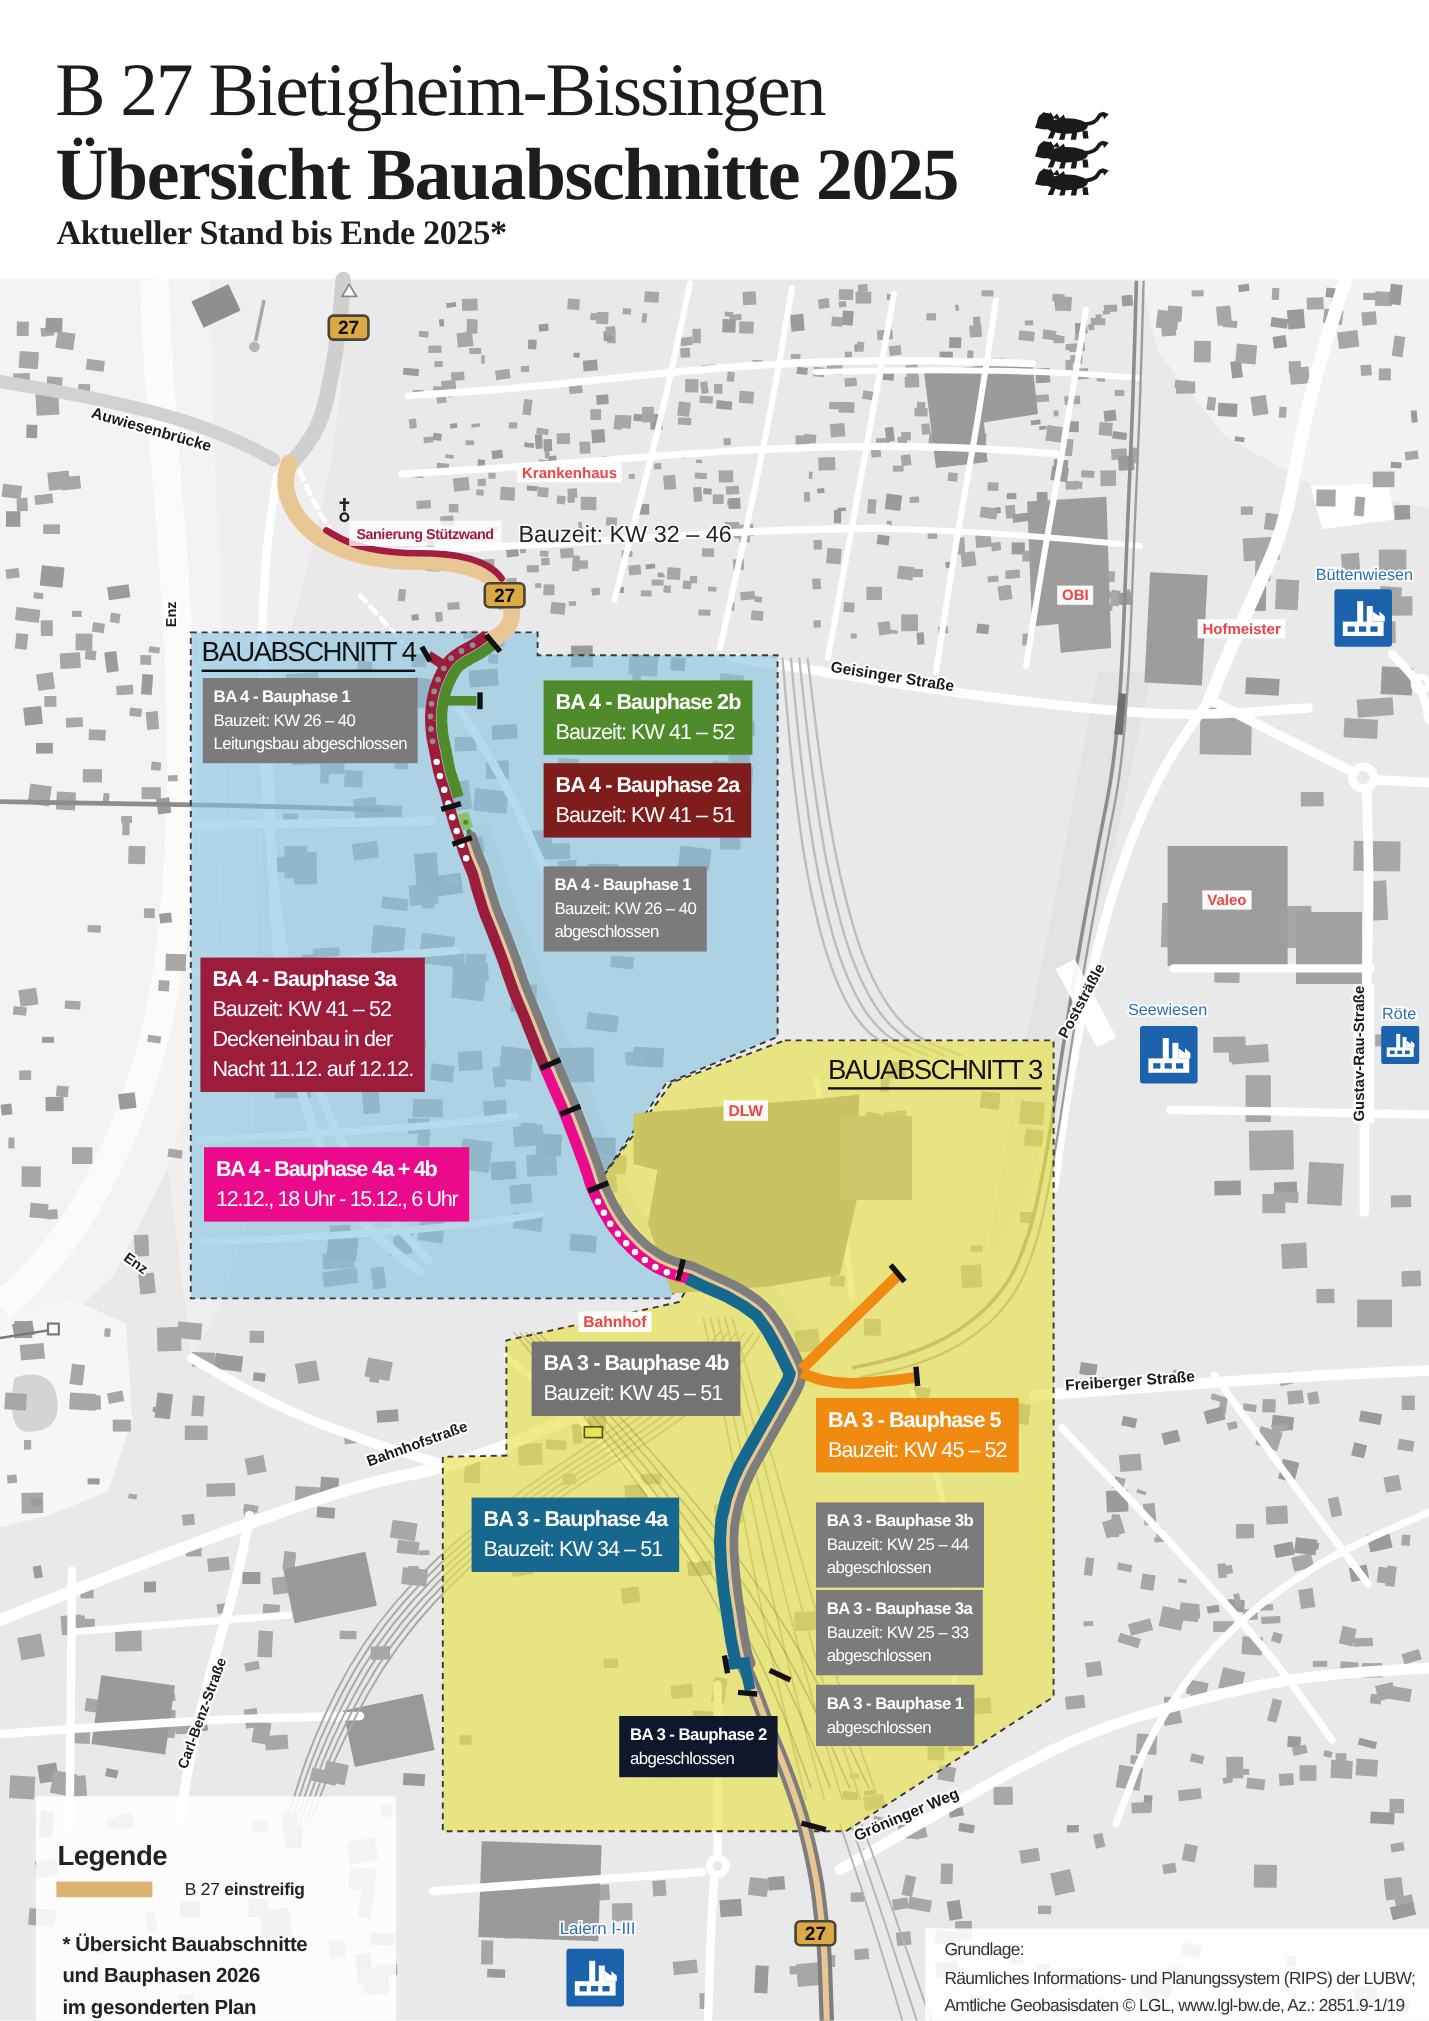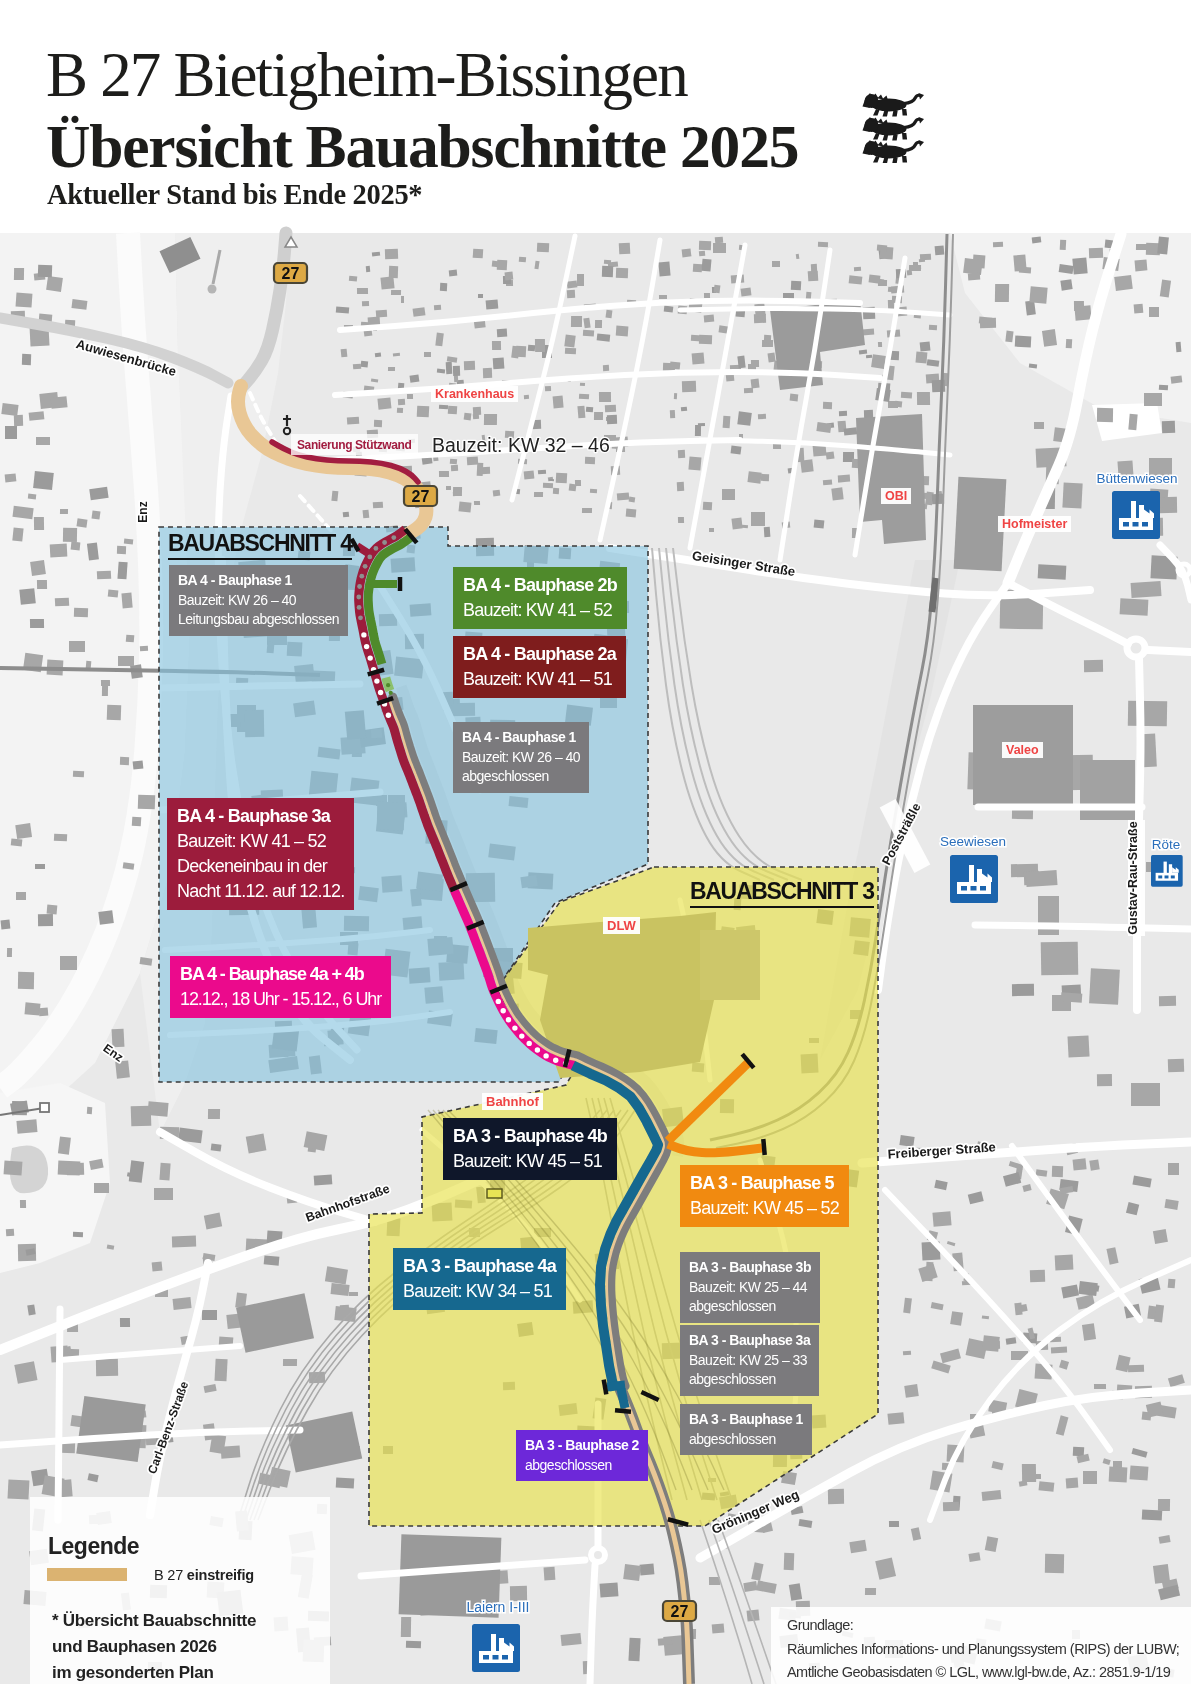--- a/index.html
+++ b/index.html
@@ -3,21 +3,21 @@
 <title>B 27 Bietigheim-Bissingen</title>
 <style>
 html,body{margin:0;padding:0;background:#fff;width:1191px;height:1684px;overflow:hidden}
 #page{position:relative;width:1191px;height:1684px;font-family:"Liberation Sans",sans-serif}
 #mapsvg{position:absolute;left:0;top:0}
 .hdr{position:absolute;font-family:"Liberation Serif",serif;color:#1d1d1b;white-space:nowrap}
 .lb{position:absolute;color:#fff;white-space:nowrap}
 .lb.bg{font-size:18px;line-height:25px;padding:6px 10px;letter-spacing:-0.8px}
 .lb.sm{font-size:14px;line-height:19.5px;padding:6px 9px;letter-spacing:-0.5px}
 .wl{position:absolute;background:rgba(255,255,255,0.95);color:#ef4444;font-weight:bold;padding:1px 4px;white-space:nowrap}
-.bigtitle{position:absolute;font-weight:bold;font-size:23px;letter-spacing:-1.3px;color:#111;border-bottom:2.5px solid #111;padding-bottom:1px;white-space:nowrap}
+.bigtitle{position:absolute;font-weight:normal;font-size:23px;letter-spacing:-1.3px;color:#111;border-bottom:2.5px solid #111;padding-bottom:1px;white-space:nowrap}
 .lgd{position:absolute;white-space:nowrap}
 </style></head>
 <body>
 <div id="page">
 
 <svg id="mapsvg" width="1191" height="1684" viewBox="0 0 1191 1684" xmlns="http://www.w3.org/2000/svg">
 
 <rect x="0" y="233" width="1191" height="1451" fill="#e9e9e9"></rect>
 
 <path d="M88,233 L175,233 L178,353 L185,493 L190,633 L185,753 L170,873 L140,973 L95,1063 L40,1113 L0,1133 L0,233 Z" fill="#f3f3f3"></path>
@@ -1451,33 +1451,33 @@
 <div class="lb bg" style="left:453px;top:567px;background:#4f8a2b"><b>BA 4 - Bauphase 2b</b><br>Bauzeit: KW 41 – 52</div>
 
 <div class="lb bg" style="left:453px;top:636px;background:#7f1d1d"><b>BA 4 - Bauphase 2a</b><br>Bauzeit: KW 41 – 51</div>
 
 <div class="lb sm" style="left:453px;top:722px;background:#7b7a7d"><b>BA 4 - Bauphase 1</b><br>Bauzeit: KW 26 – 40<br>abgeschlossen</div>
 
 <div class="lb bg" style="left:167px;top:798px;background:#9c1c3c"><b>BA 4 - Bauphase 3a</b><br>Bauzeit: KW 41 – 52<br>Deckeneinbau in der<br>Nacht 11.12. auf 12.12.</div>
 
 <div class="lb bg" style="left:170px;top:956px;letter-spacing:-1.1px;background:#eb0a8c"><b>BA 4 - Bauphase 4a + 4b</b><br>12.12., 18 Uhr - 15.12., 6 Uhr</div>
 
-<div class="lb bg" style="left:443px;top:1118px;background:#0f172a"><b>BA 3 - Bauphase 4b</b><br>Bauzeit: KW 45 – 51</div>
+<div class="lb bg" style="left:443px;top:1118px;background:#737373"><b>BA 3 - Bauphase 4b</b><br>Bauzeit: KW 45 – 51</div>
 
 <div class="lb bg" style="left:680px;top:1165px;background:#f18a10"><b>BA 3 - Bauphase 5</b><br>Bauzeit: KW 45 – 52</div>
 
 <div class="lb bg" style="left:393px;top:1248px;background:#16688f"><b>BA 3 - Bauphase 4a</b><br>Bauzeit: KW 34 – 51</div>
 
 <div class="lb sm" style="left:680px;top:1252px;background:#7b7a7d"><b>BA 3 - Bauphase 3b</b><br>Bauzeit: KW 25 – 44<br>abgeschlossen</div>
 
 <div class="lb sm" style="left:680px;top:1325px;background:#7b7a7d"><b>BA 3 - Bauphase 3a</b><br>Bauzeit: KW 25 – 33<br>abgeschlossen</div>
 
 <div class="lb sm" style="left:680px;top:1404px;background:#7b7a7d"><b>BA 3 - Bauphase 1</b><br>abgeschlossen</div>
 
-<div class="lb sm" style="left:516px;top:1430px;background:#6d28d9"><b>BA 3 - Bauphase 2</b><br>abgeschlossen</div>
+<div class="lb sm" style="left:516px;top:1430px;background:#0f172a"><b>BA 3 - Bauphase 2</b><br>abgeschlossen</div>
 
 <div class="wl" style="left:431px;top:386px;font-size:12.5px">Krankenhaus</div>
 
 <div class="wl" style="left:881px;top:488px;font-size:12.5px">OBI</div>
 
 <div class="wl" style="left:998px;top:516px;font-size:12.5px">Hofmeister</div>
 
 <div class="wl" style="left:1002px;top:742px;font-size:12.5px">Valeo</div>
 
 <div class="wl" style="left:603px;top:917px;font-size:13px">DLW</div>

